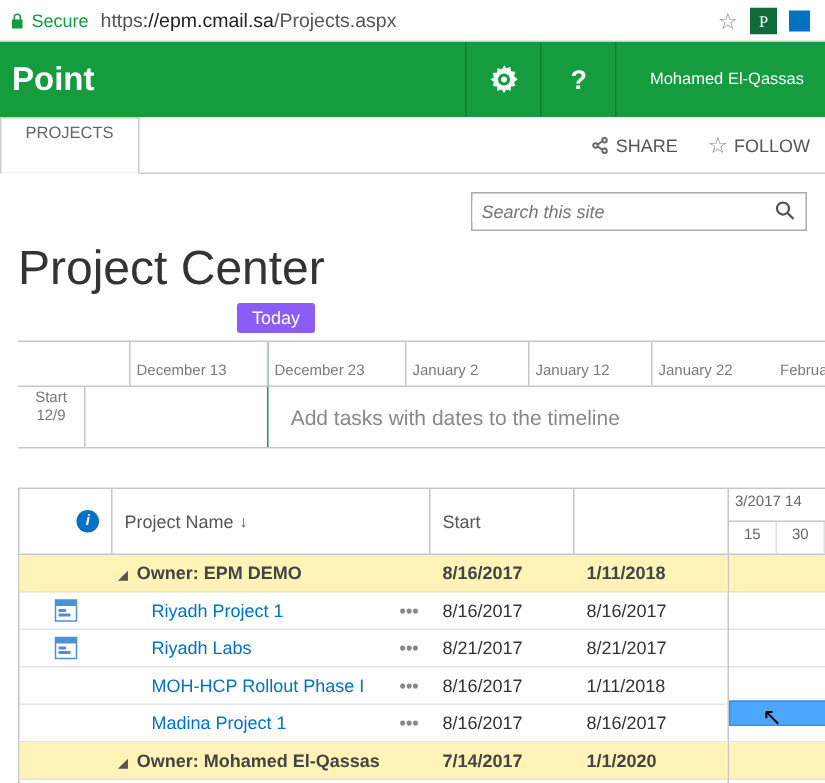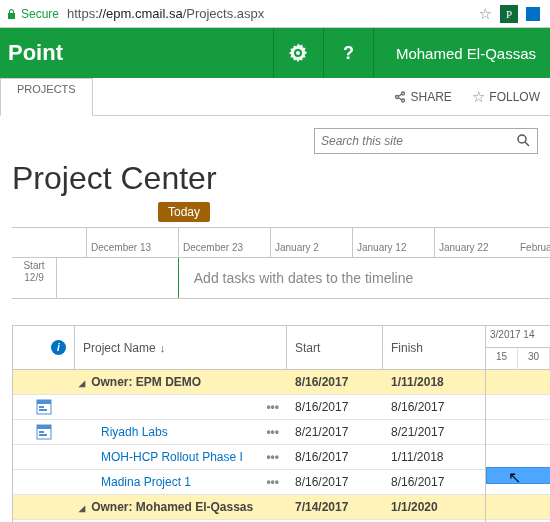--- a/index.html
+++ b/index.html
@@ -7,34 +7,34 @@
   .addrbar { height: 28px; display: flex; align-items: center; border-bottom: 1px solid #ccc; padding: 0 4px; }
   .secure { color: #149c3f; font-size: 12px; display: flex; align-items: center; gap: 4px; padding-left: 2px; }
   .url { flex: 1; color: #555; font-size: 13px; padding-left: 8px; overflow: hidden; white-space: nowrap; }
   .url .dark { color: #222; }
   .addr-right { display: flex; align-items: center; gap: 8px; padding-right: 6px; }
   .star-out { color: #888; font-size: 15px; }
   .office-icon { width: 18px; height: 18px; display: inline-block; }
   .suite { background: #159c3f; height: 50px; display: flex; align-items: center; color: #fff; }
   .suite-brand { font-size: 22px; font-weight: 700; padding-left: 8px; flex: 1; }
   .suite-btn { width: 50px; height: 50px; display: flex; align-items: center; justify-content: center; border-left: 1px solid #0f7e32; font-size: 18px; cursor: pointer; }
-  .suite-user { padding: 0 14px 0 22px; height: 50px; display: flex; align-items: center; font-size: 15px; border-left: 1px solid #0f7e32; white-space: nowrap; }
+  .suite-user { padding: 0 14px 0 22px; height: 50px; display: flex; align-items: center; font-size: 11px; border-left: 1px solid #0f7e32; white-space: nowrap; }
   .ribbon { height: 38px; border-bottom: 1px solid #ccc; display: flex; align-items: stretch; }
   .tab { padding: 4px 16px 0 16px; font-size: 11px; color: #666; position: relative; cursor: pointer; }
   .tab.active { border: 1px solid #ccc; border-bottom-color: #fff; margin-bottom: -1px; }
   .ribbon-fill { flex: 1; }
   .ribbon-act { display: flex; align-items: center; gap: 4px; color: #555; font-size: 12px; padding: 0 10px; cursor: pointer; text-align: center; }
   .content { padding: 0 0 0 12px; }
   .searchrow { display: flex; justify-content: flex-end; padding: 12px 12px 4px 0; }
   .search { width: 224px; height: 26px; border: 1px solid #aaa; display: flex; align-items: center; }
   .search input { flex: 1; border: 0; outline: 0; font-size: 12px; padding: 0 6px; font-style: italic; color: #888; }
   .search-btn { width: 28px; text-align: center; color: #555; cursor: pointer; }
   h1.title { font-size: 32px; font-weight: 200; color: #333; margin: 2px 0 30px 0; }
   .timeline { position: relative; border-top: 1px solid #c7c7c7; border-bottom: 1px solid #c7c7c7; height: 72px; margin-right: 0; }
-  .today-pill { position: absolute; top: -26px; left: 146px; background: #a16207; color: #fff; font-size: 12px; padding: 3px 10px; border-radius: 2px; }
+  .today-pill { position: absolute; top: -26px; left: 146px; background: #8b5cf6; color: #fff; font-size: 12px; padding: 3px 10px; border-radius: 2px; }
   .today-line { position: absolute; top: 0; bottom: 0; left: 166px; width: 1px; background: #159c3f; }
   .tl-ticks { position: relative; height: 30px; border-bottom: 1px solid #c7c7c7; }
   .tick { position: absolute; top: 0; bottom: 0; font-size: 10px; color: #7a7a7a; padding-top: 14px; border-left: 1px solid #c7c7c7; padding-left: 4px; }
   .tl-body { position: relative; height: 40px; display: flex; }
   .tl-start { width: 44px; font-size: 10px; color: #777; text-align: center; padding-top: 2px; line-height: 1.2; }
   .tl-band { flex: 1; border-left: 1px solid #c7c7c7; display: flex; align-items: center; justify-content: center; color: #888; font-size: 14px; }
   .grid-wrap { display: flex; margin-top: 26px; }
   .grid { flex: 0 0 474px; border: 1px solid #c7c7c7; font-size: 12px; }
   .ghead { display: flex; height: 44px; border-bottom: 1px solid #c7c7c7; color: #555; }
   .gh-cell { border-right: 1px solid #c7c7c7; display: flex; align-items: center; padding: 0 8px; }
@@ -155,21 +155,20 @@
     <div class="grid">
       <div class="ghead">
         <div class="gh-cell c-icon">
             <span class="info-circ">i</span>
           </div>
         <div class="gh-cell c-name">
             <span>Project Name</span>
             <span class="sort-ind">↓</span>
           </div>
         <div class="gh-cell c-start">Start</div>
-        <div class="gh-cell c-finish">Finish</div>
       </div>
 
       <div class="grow group">
         <div class="gr-icon"></div>
         <div class="gr-name">
             <span class="caret"></span>
             <span>Owner: EPM DEMO</span>
           </div>
         <div class="gr-start">8/16/2017</div>
         <div class="gr-finish">1/11/2018</div>
@@ -177,20 +176,21 @@
       <div class="grow">
         <div class="gr-icon">
             <svg class="doc-icon" viewBox="0 0 18 18">
               <rect x="2" y="2" width="14" height="14" fill="#fff" stroke="#4d90d6"></rect>
               <rect x="2" y="2" width="14" height="4" fill="#4d90d6"></rect>
               <rect x="4" y="8" width="5" height="2" fill="#4d90d6"></rect>
               <rect x="4" y="11" width="8" height="2" fill="#4d90d6"></rect>
             </svg>
           </div>
         <div class="gr-name">
+            <span class="link" style="padding-left:22px">Riyadh Project 1</span>
             <span class="ellipsis">•••</span>
           </div>
         <div class="gr-start">8/16/2017</div>
         <div class="gr-finish">8/16/2017</div>
       </div>
       <div class="grow">
         <div class="gr-icon">
             <svg class="doc-icon" viewBox="0 0 18 18">
               <rect x="2" y="2" width="14" height="14" fill="#fff" stroke="#4d90d6"></rect>
               <rect x="2" y="2" width="14" height="4" fill="#4d90d6"></rect>

